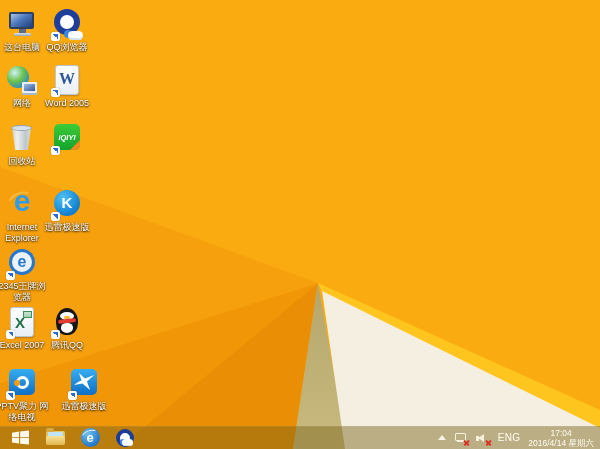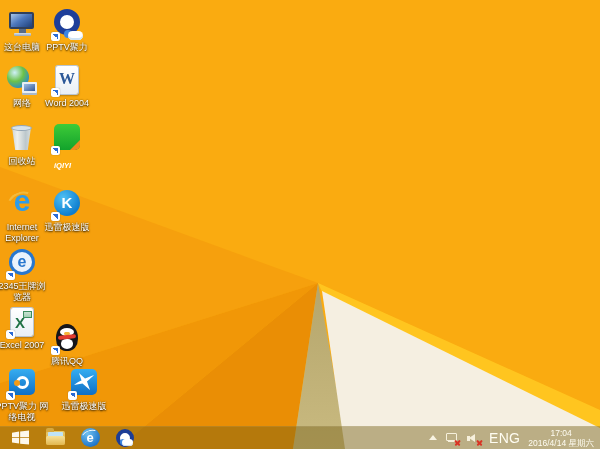--- a/index.html
+++ b/index.html
@@ -52,22 +52,22 @@
     background:linear-gradient(#CFE8D8,#9CCBAD);box-shadow:inset 0 0 0 1px #3E8E5F;}
   
   .i-bin .rim{position:absolute;left:5px;top:3px;width:21px;height:6px;border-radius:50%;
     background:#D7E2EA;border:1px solid #93A5B5;box-sizing:border-box;}
   .i-bin .body{position:absolute;left:5px;top:7px;width:21px;height:21px;opacity:.95;
     background:linear-gradient(90deg,#C3D2DE 0%,#EDF3F7 30%,#B9C9D6 70%,#DCE6ED 100%);
     clip-path:polygon(6% 0,94% 0,80% 100%,20% 100%);}
   
   .sq{position:absolute;left:3px;top:2px;width:26px;height:26px;border-radius:5px;overflow:hidden;}
   .sq-green{background:linear-gradient(#3ECB38,#12A32C);}
-  .iqy-tx{position:absolute;left:0;top:9px;width:100%;text-align:left;
-    font-style:italic;font-weight:bold;font-size:7.5px;color:#fff;margin-top:28px;}
+  .iqy-tx{position:absolute;left:0;top:9px;width:100%;text-align:center;
+    font-style:italic;font-weight:bold;font-size:7.5px;color:#fff;}
   .iqy-corner{position:absolute;right:0;bottom:0;width:0;height:0;
     border-left:10px solid transparent;border-bottom:10px solid #F08A1E;}
   
   .i-ie .e{position:absolute;left:0;top:-4px;width:32px;text-align:center;
     font-weight:bold;font-size:30px;line-height:34px;color:#2E9CE8;}
   .i-ie .orbit{position:absolute;left:1px;top:4px;width:29px;height:23px;border:2.5px solid transparent;
     border-top-color:#F3BA3C;border-radius:50%;transform:rotate(-22deg);box-sizing:border-box;}
   
   .circ{position:absolute;left:3px;top:2px;width:26px;height:26px;border-radius:50%;}
   .c-blue{background:radial-gradient(circle at 35% 30%,#4FC0F4,#0E7ECF 72%);}
@@ -131,21 +131,21 @@
   .tnet .scr{position:absolute;left:1px;top:1px;width:9px;height:6px;border:1.2px solid #F6F0DC;border-radius:1px;}
   .tnet .bar{position:absolute;left:3px;top:9px;width:7px;height:1.5px;background:#F6F0DC;}
   .tvol .sb{position:absolute;left:0;top:4px;width:3px;height:5px;background:#F6F0DC;}
   .tvol .scone{position:absolute;left:2px;top:2px;width:0;height:0;
     border-top:4.5px solid transparent;border-bottom:4.5px solid transparent;border-right:6px solid #F6F0DC;}
   .xbad{position:absolute;right:-2px;bottom:-2px;width:7px;height:7px;}
   .xbad::before,.xbad::after{content:"";position:absolute;left:0;top:3px;width:7px;height:1.6px;
     background:#D93425;border-radius:1px;}
   .xbad::before{transform:rotate(45deg);}
   .xbad::after{transform:rotate(-45deg);}
-  .lang{font-size:14px;letter-spacing:.3px;cursor:pointer;}
+  .lang{font-size:10px;letter-spacing:.3px;cursor:pointer;}
   .clock{display:flex;flex-direction:column;align-items:center;justify-content:center;
     font-size:8.5px;line-height:10px;cursor:pointer;text-align:center;}
 </style>
 </head>
 <body>
 
 <div class="screen">
 
   <div class="bg bg-base"></div>
   <div class="bg bg-band1"></div>
@@ -164,38 +164,38 @@
     <div class="dlbl">这台电脑</div>
   </div>
 
   <div class="dicon" style="left:39px;top:8px">
     <div class="ig">
       <span class="ring-qqb"></span>
       <span class="cl-dot"></span>
       <span class="cl-cloud"></span>
       <span class="sc"></span>
     </div>
-    <div class="dlbl">PPTV聚力</div>
+    <div class="dlbl">QQ浏览器</div>
   </div>
 
   <div class="dicon" style="left:-6px;top:64px">
     <div class="ig i-net">
       <span class="globe"></span>
       <span class="mon2"></span>
     </div>
     <div class="dlbl">网络</div>
   </div>
 
   <div class="dicon" style="left:39px;top:64px">
     <div class="ig">
       <span class="page"></span>
       <span class="pg-letter">W</span>
       <span class="sc"></span>
     </div>
-    <div class="dlbl">Word 2004</div>
+    <div class="dlbl">Word 2005</div>
   </div>
 
   <div class="dicon" style="left:-6px;top:122px">
     <div class="ig i-bin">
       <span class="body"></span>
       <span class="rim"></span>
     </div>
     <div class="dlbl">回收站</div>
   </div>
 
@@ -239,21 +239,21 @@
   <div class="dicon" style="left:-6px;top:306px">
     <div class="ig">
       <span class="page"></span>
       <span class="pg-grid"></span>
       <span class="pg-x">X</span>
       <span class="sc"></span>
     </div>
     <div class="dlbl">Excel 2007</div>
   </div>
 
-  <div class="dicon" style="left:39px;top:322px">
+  <div class="dicon" style="left:39px;top:306px">
     <div class="ig i-qq">
       <span class="body"></span>
       <span class="face"></span>
       <span class="beak"></span>
       <span class="belly"></span>
       <span class="scarf"></span>
       <span class="sc"></span>
     </div>
     <div class="dlbl">腾讯QQ</div>
   </div>

